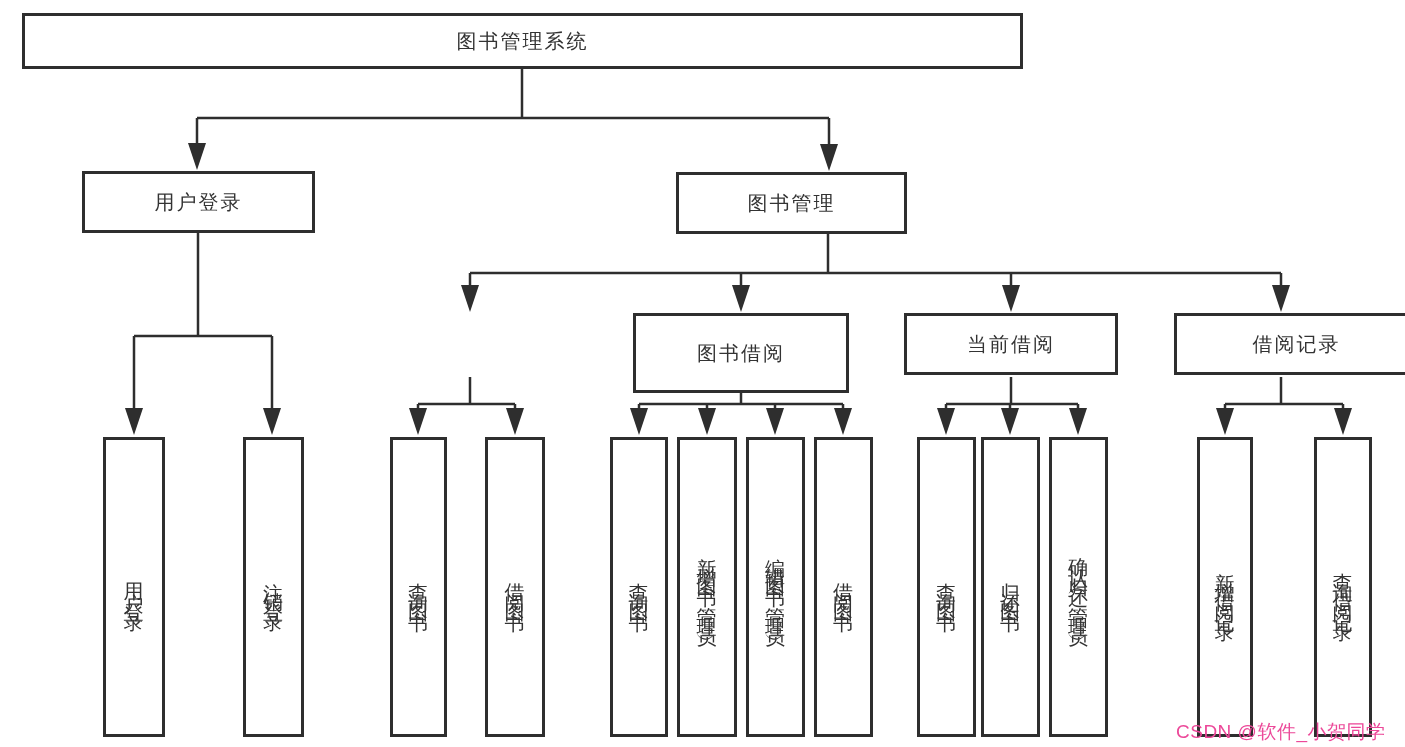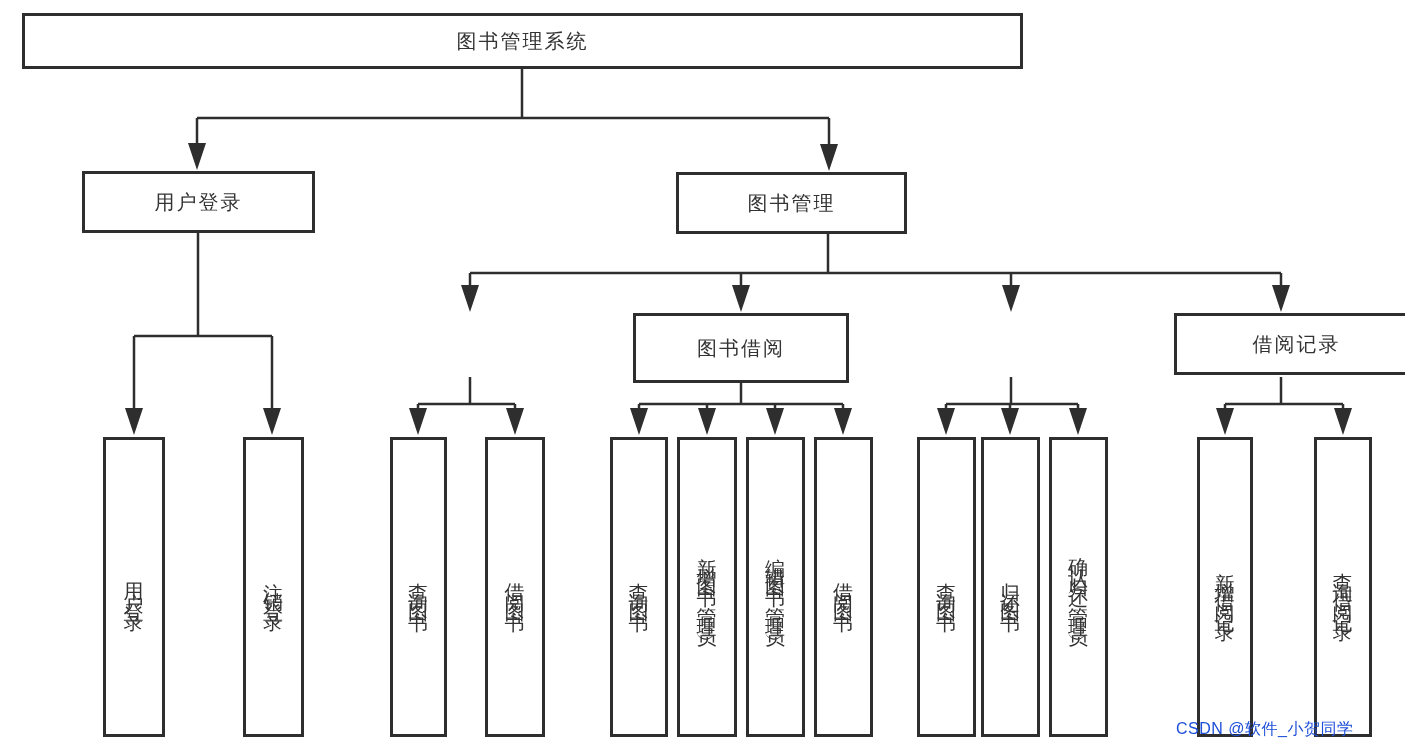--- a/index.html
+++ b/index.html
@@ -39,22 +39,22 @@
   .vnode {
     writing-mode: vertical-rl;
     text-orientation: mixed;
     letter-spacing: 10px;
     line-height: 1;
   }
   .watermark {
     position: absolute;
     left: 1176px;
     top: 719px;
-    font-size: 16px;
-    color: #1d4ed8;
+    font-size: 19px;
+    color: #ec4899;
     letter-spacing: 0.5px;
     z-index: 5;
     white-space: nowrap;
   }
 </style>
 </head>
 <body>
 
 <div id="canvas">
 
@@ -111,21 +111,22 @@
       <polygon points="1225,435 1216,408 1234,408" fill="#2e2e2e"></polygon>
       <line x1="1343" y1="404" x2="1343" y2="417" stroke="#2e2e2e" stroke-width="2.5"></line>
       <polygon points="1343,435 1334,408 1352,408" fill="#2e2e2e"></polygon>
     </svg>
 
   <div class="hnode" style="left:22px;top:13px;width:1001px;height:56px">图书管理系统</div>
 
   <div class="hnode" style="left:82px;top:171px;width:233px;height:62px">用户登录</div>
   <div class="hnode" style="left:676px;top:172px;width:231px;height:62px">图书管理</div>
 
-  <div class="hnode" style="left:633px;top:313px;width:216px;height:70px">图书借阅</div>
+  <div class="hnode" style="left:633px;top:313px;width:216px;height:80px">图书借阅</div>
+  <div class="hnode" style="left:904px;top:313px;width:214px;height:62px">当前借阅</div>
   <div class="hnode" style="left:1174px;top:313px;width:245px;height:62px">借阅记录</div>
 
   <div class="vnode" style="left:103px;top:437px;width:62px;height:300px">用户登录</div>
   <div class="vnode" style="left:243px;top:437px;width:61px;height:300px">注销登录</div>
 
   <div class="vnode" style="left:390px;top:437px;width:57px;height:300px">查询图书</div>
   <div class="vnode" style="left:485px;top:437px;width:60px;height:300px">借阅图书</div>
 
   <div class="vnode" style="left:610px;top:437px;width:58px;height:300px">查询图书</div>
   <div class="vnode" style="left:677px;top:437px;width:60px;height:300px">新增图书（管理员）</div>

